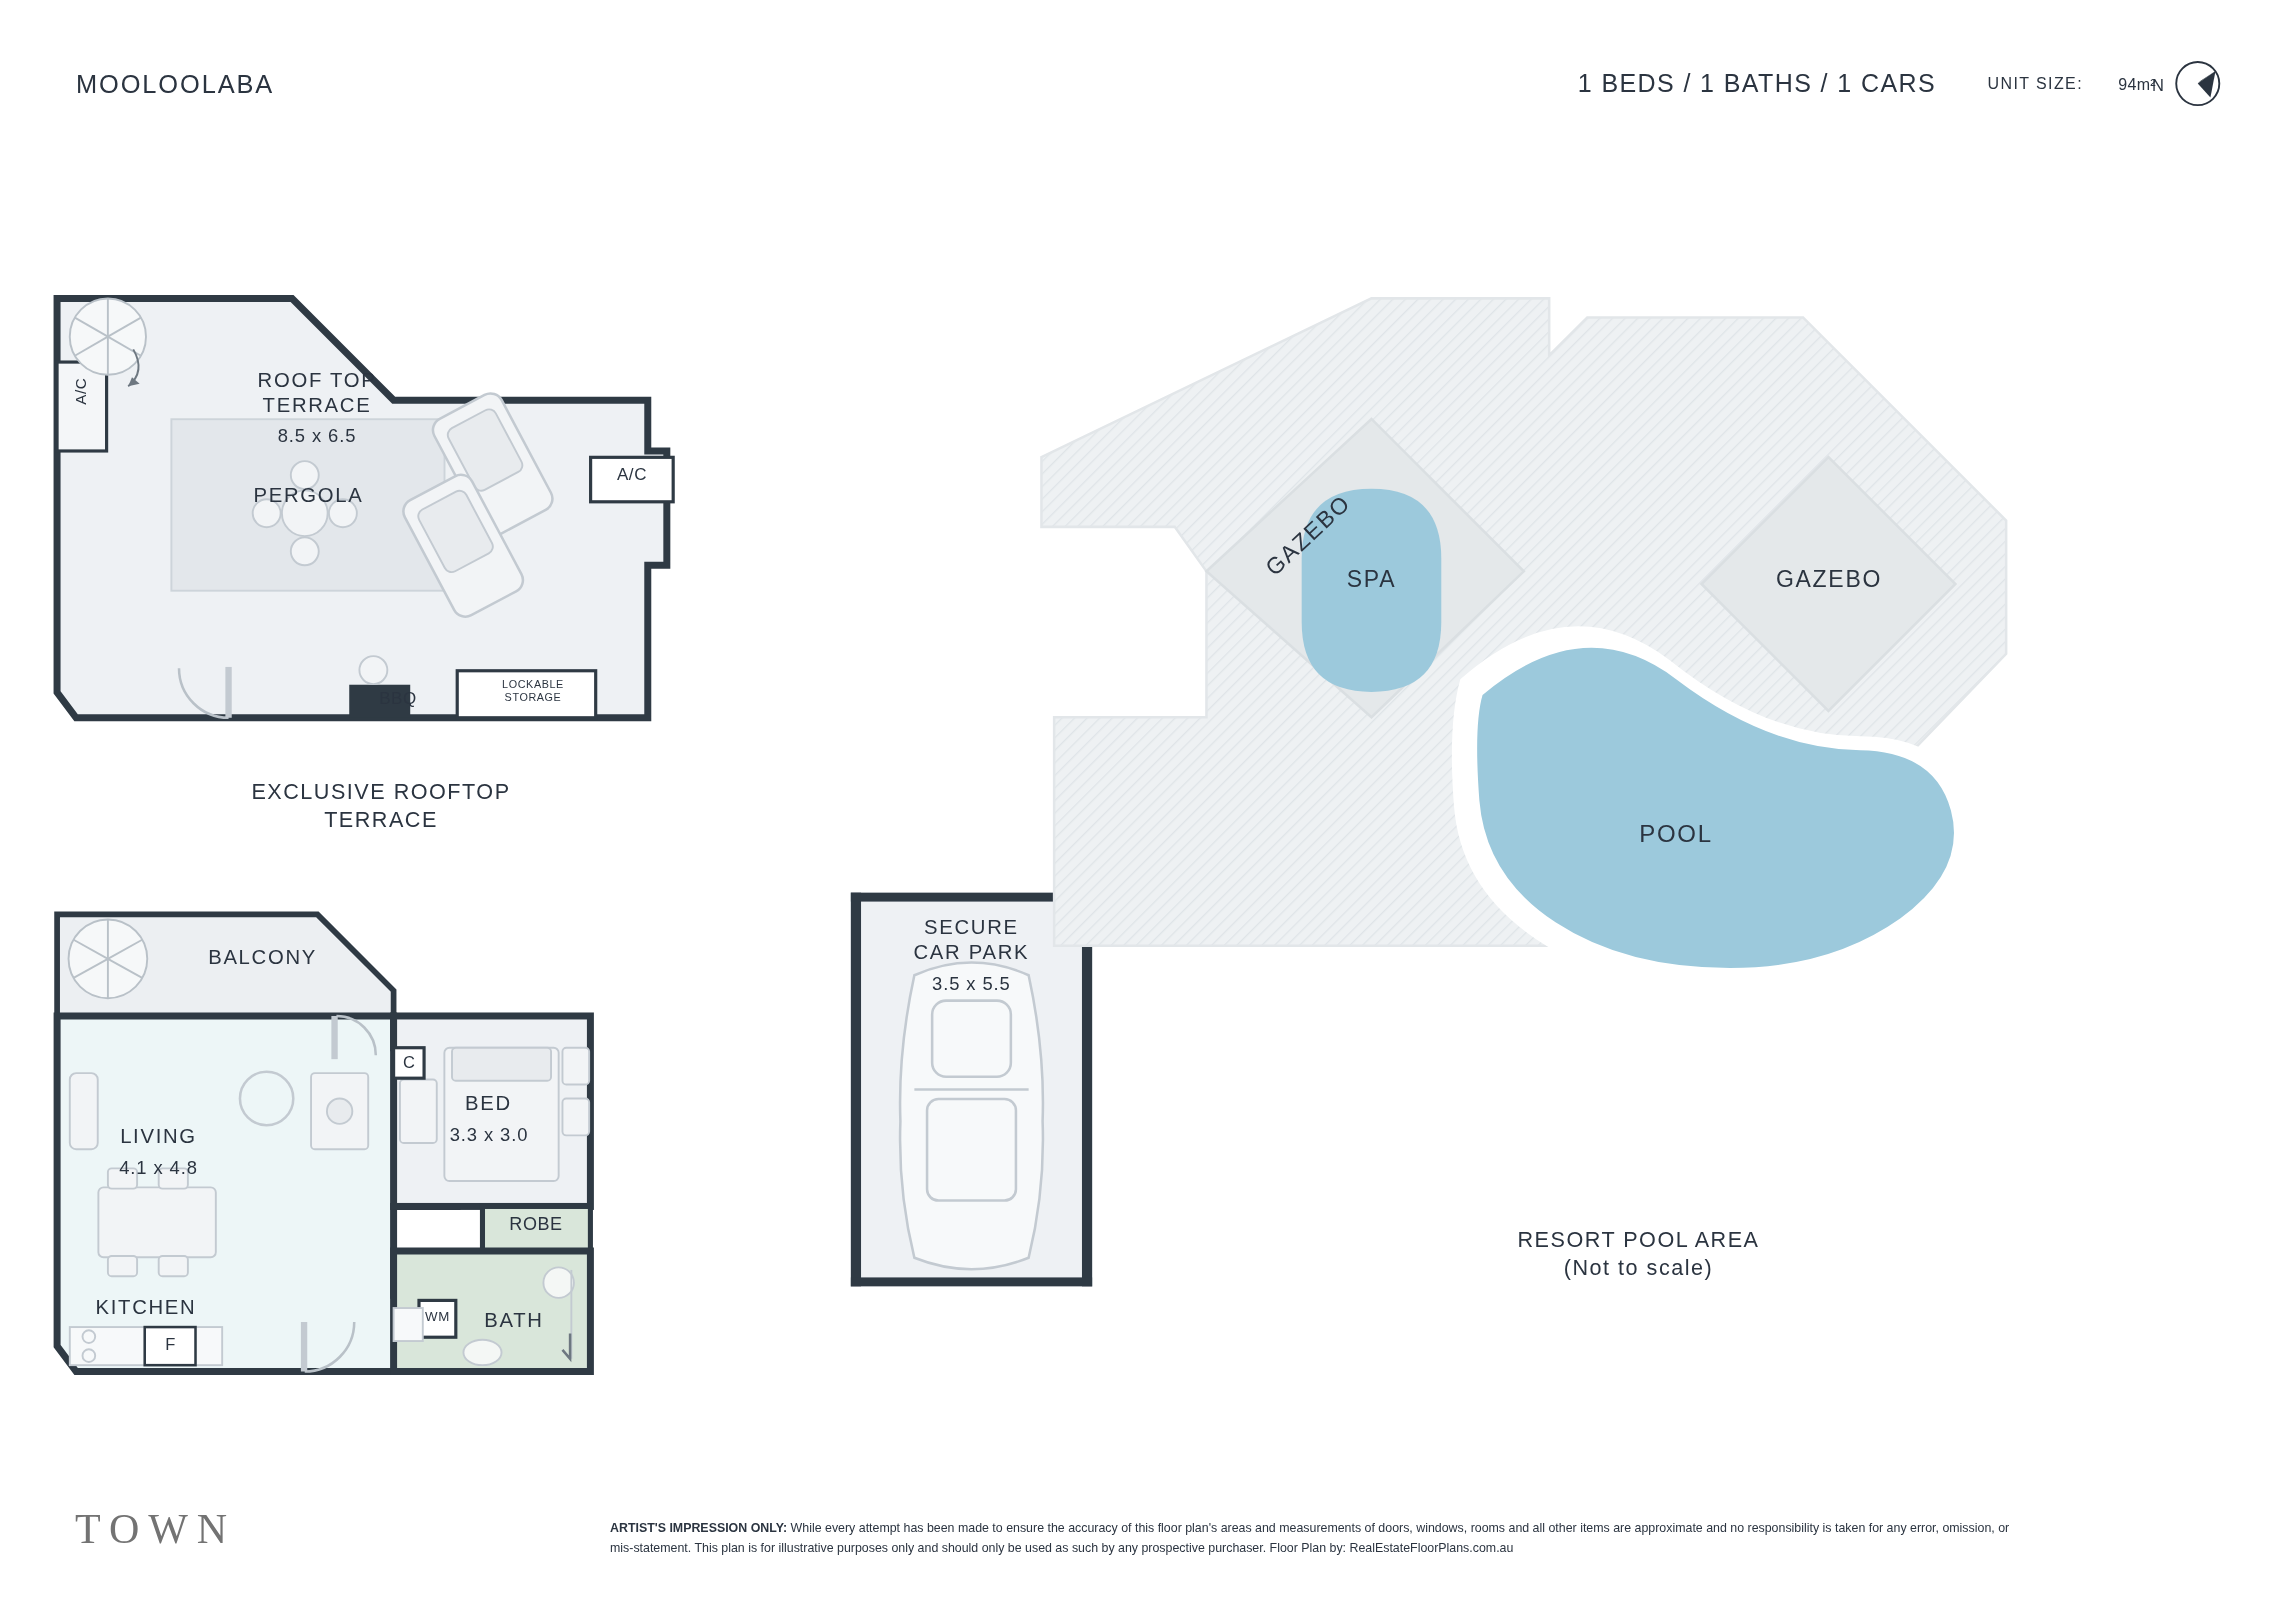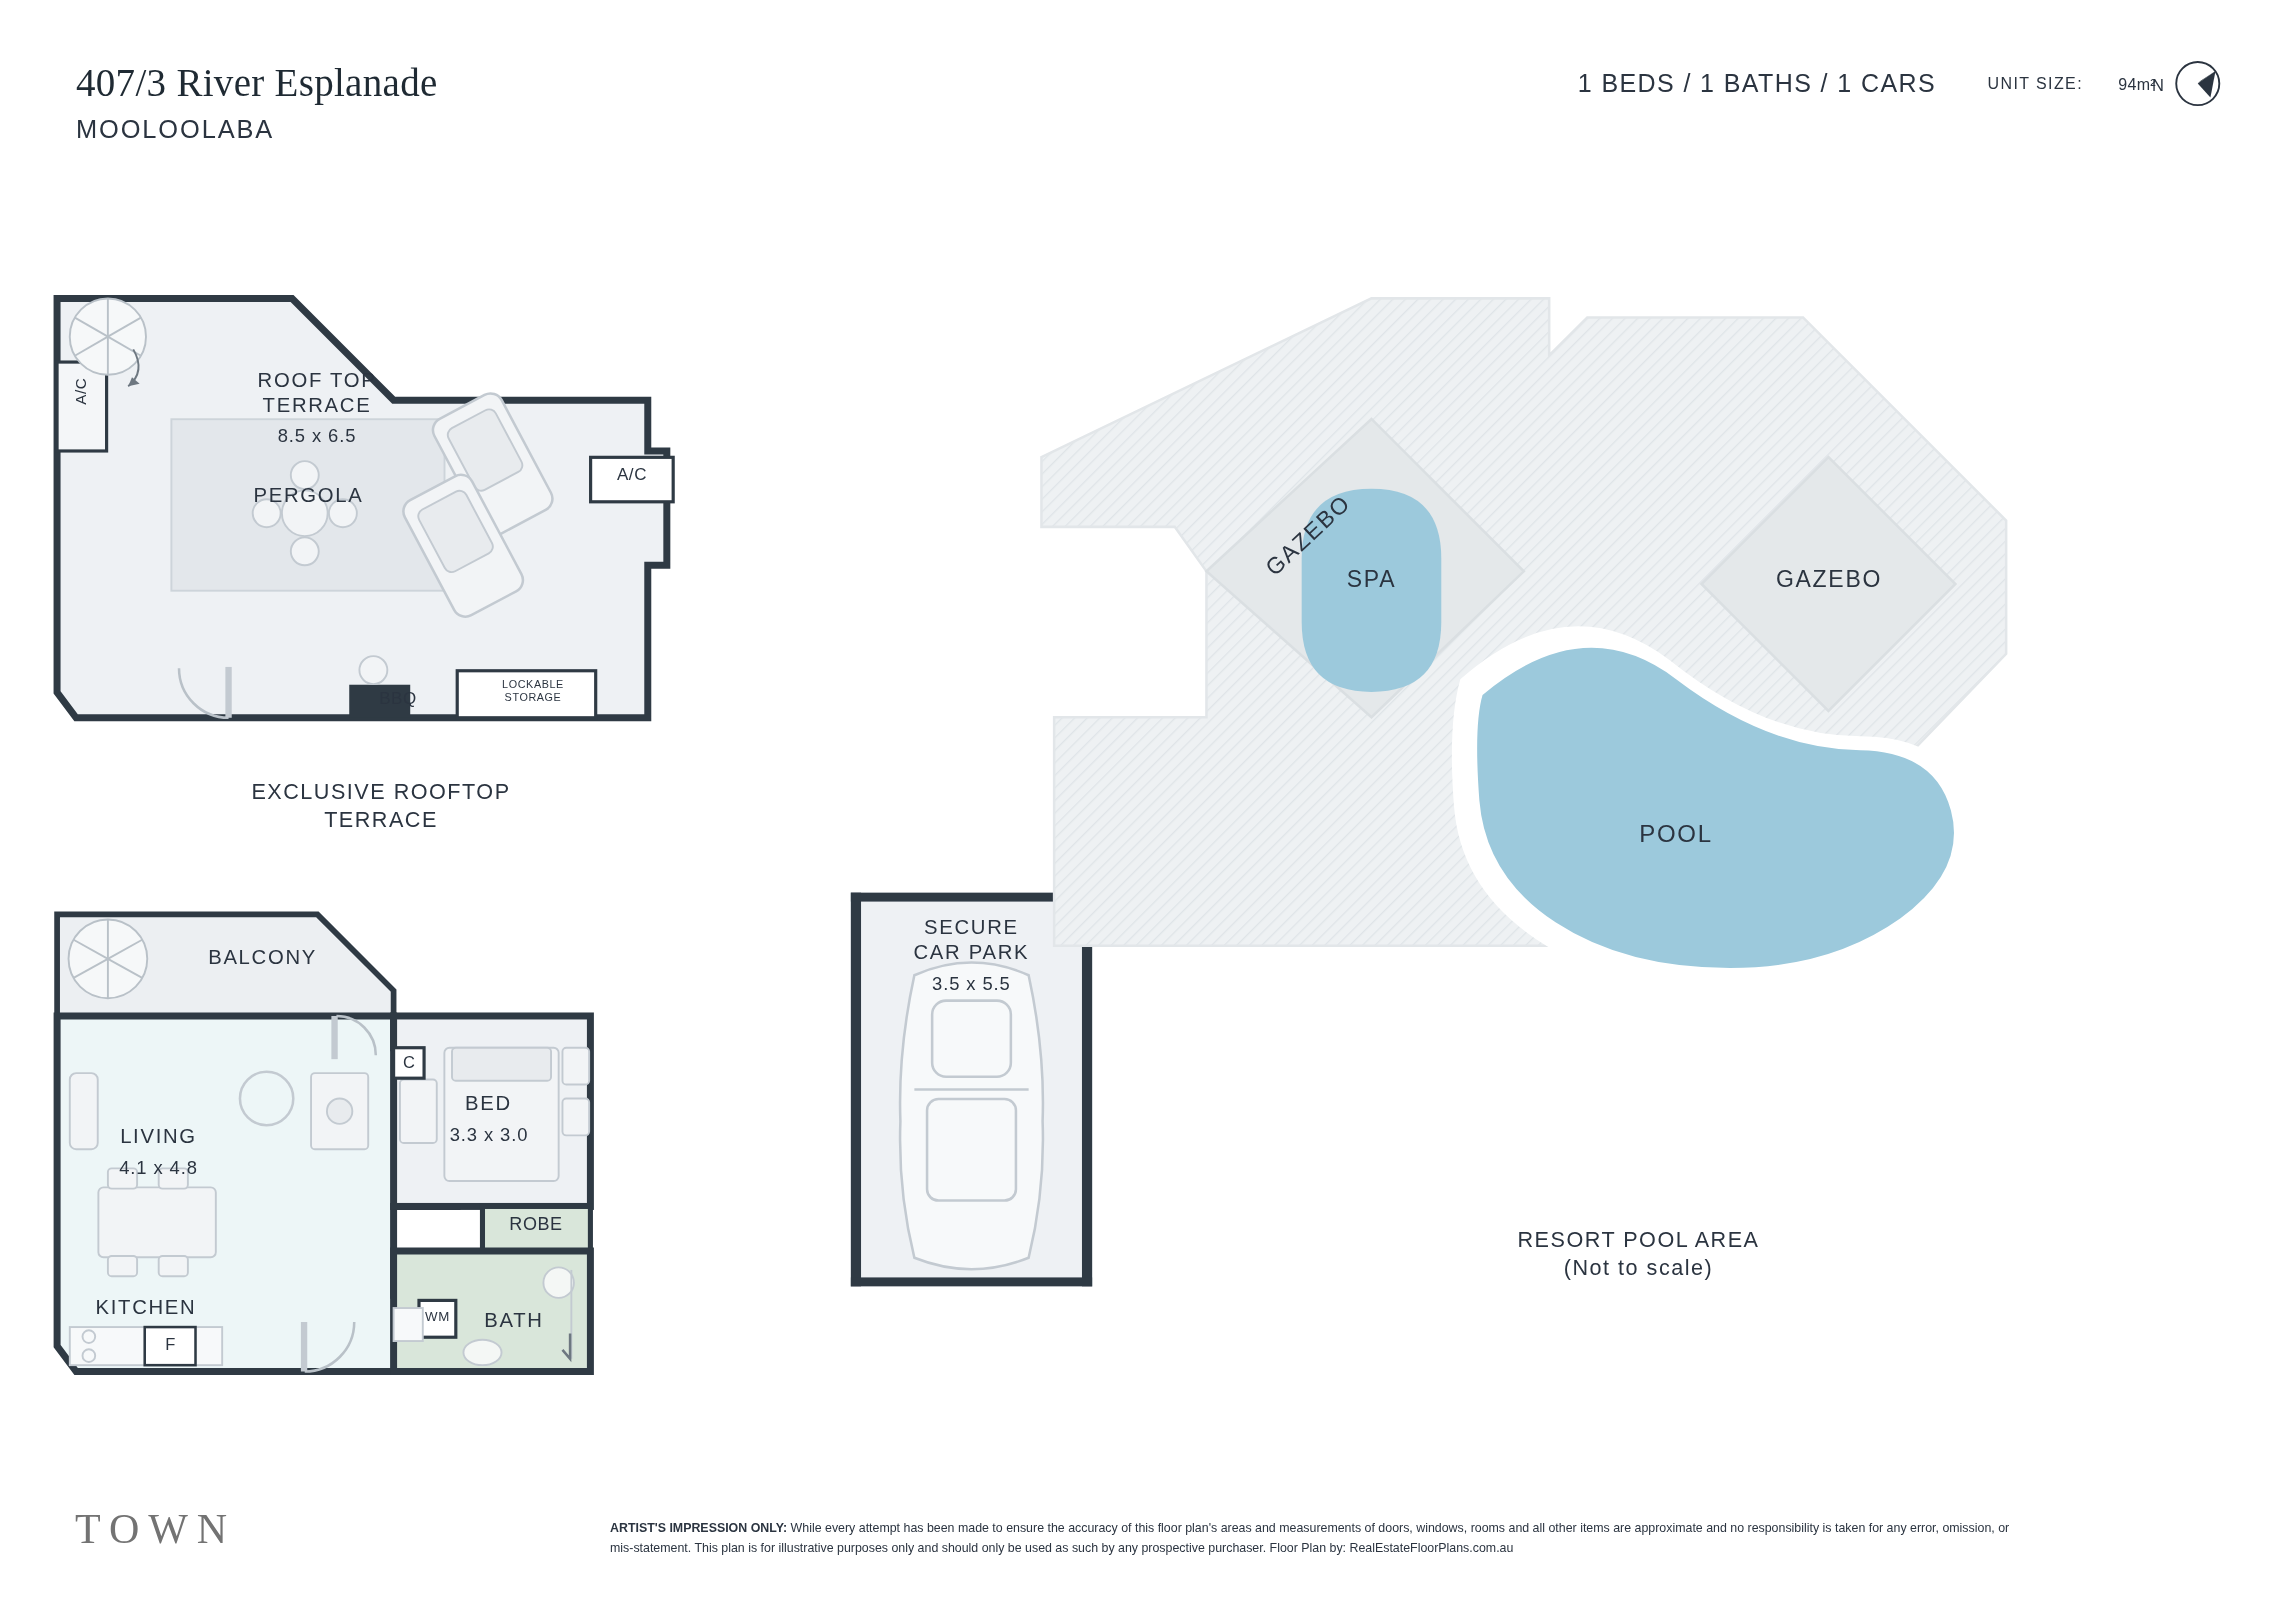--- a/index.html
+++ b/index.html
@@ -134,21 +134,20 @@
     color: #2b3440;
     text-align: left;
   }
   #disclaimer b { font-weight: bold; }
 </style>
 </head>
 <body>
 
 <div id="header">
   <div id="title-block">
-    <div id="main-title">407/3 River Esplanade</div>
     <div id="sub-title">MOOLOOLABA</div>
   </div>
   <div id="specs">1 BEDS  /  1 BATHS  /  1 CARS</div>
   <div id="unit-size-label">UNIT SIZE:</div>
   <div id="unit-size-value">94m²</div>
   <div id="north-marker">
     <div id="north-letter">N</div>
     <svg width="70" height="57" viewBox="0 0 110 90">
       <circle cx="72" cy="42" r="34" fill="none" stroke="#2b3440" stroke-width="3"></circle>
       <path d="M72 42 L100 22 L92 64 Z" fill="#2b3440"></path>

